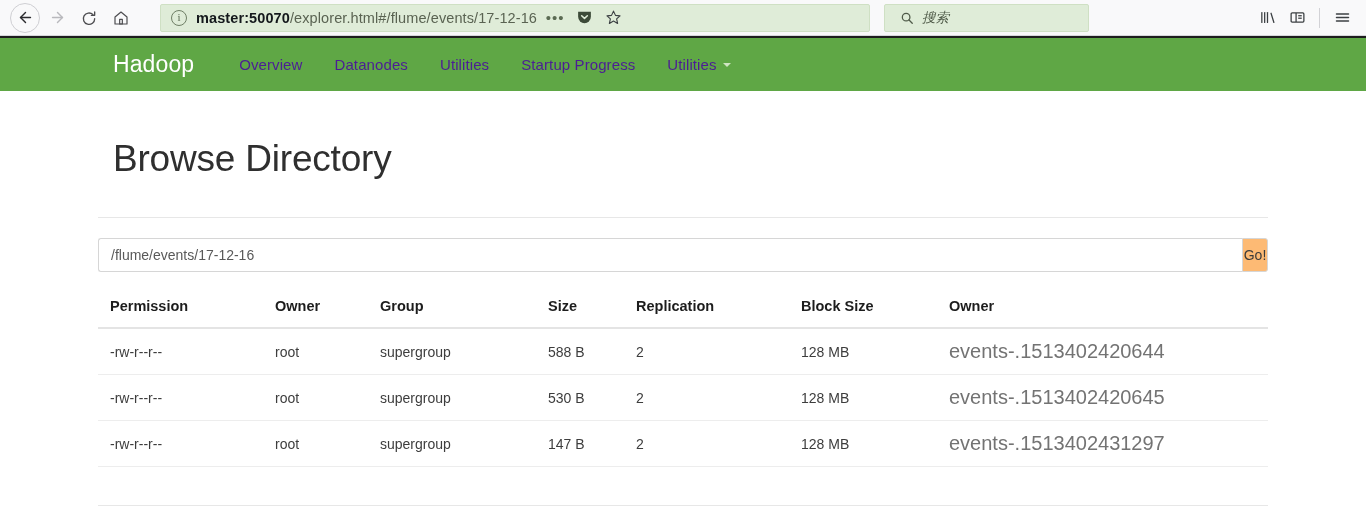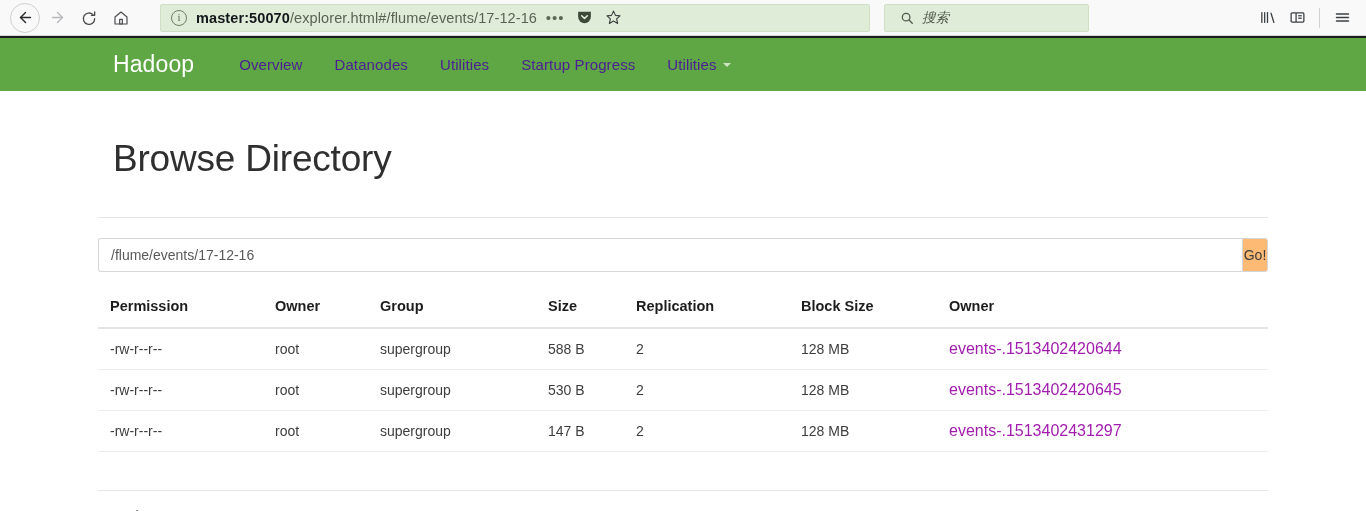--- a/index.html
+++ b/index.html
@@ -206,23 +206,23 @@
     border-bottom: 1px solid #ededed;
   }
   .col-perm { width: 165px; }
   .col-owner { width: 105px; }
   .col-group { width: 168px; }
   .col-size { width: 88px; }
   .col-repl { width: 165px; }
   .col-block { width: 148px; }
   .col-name { width: auto; }
   a.file-link {
-    color: #a21caf;
+    color: #737373;
     text-decoration: none;
-    font-size: 16px;
+    font-size: 20px;
   }
 
   .footer-hr {
     height: 1px;
     background: #e7e7e7;
     margin-top: 38px;
   }
   .footer-text {
     font-size: 14px;
     color: #3d3d3d;

